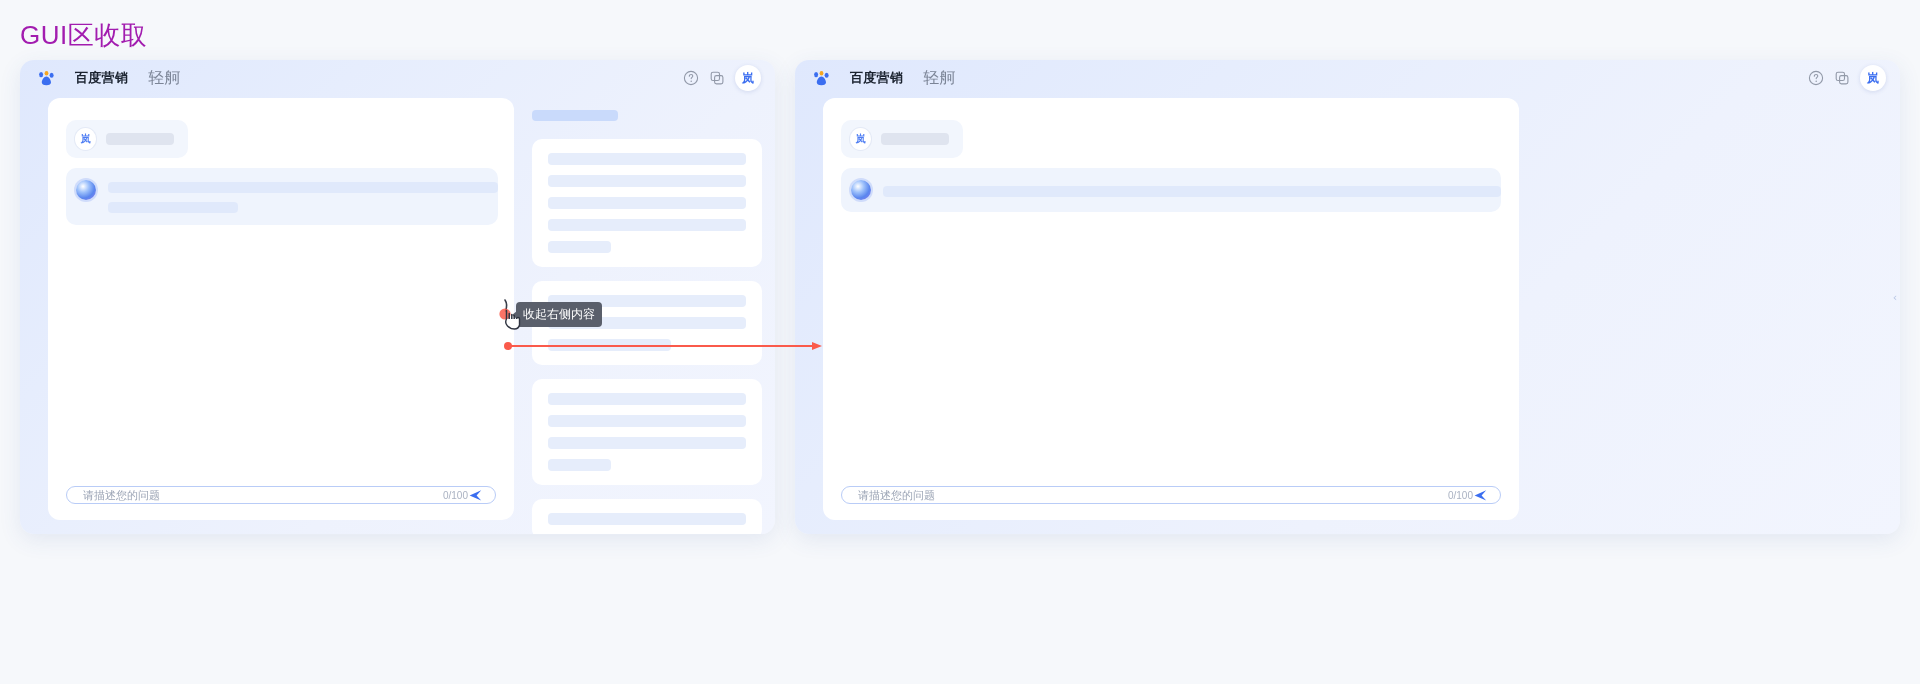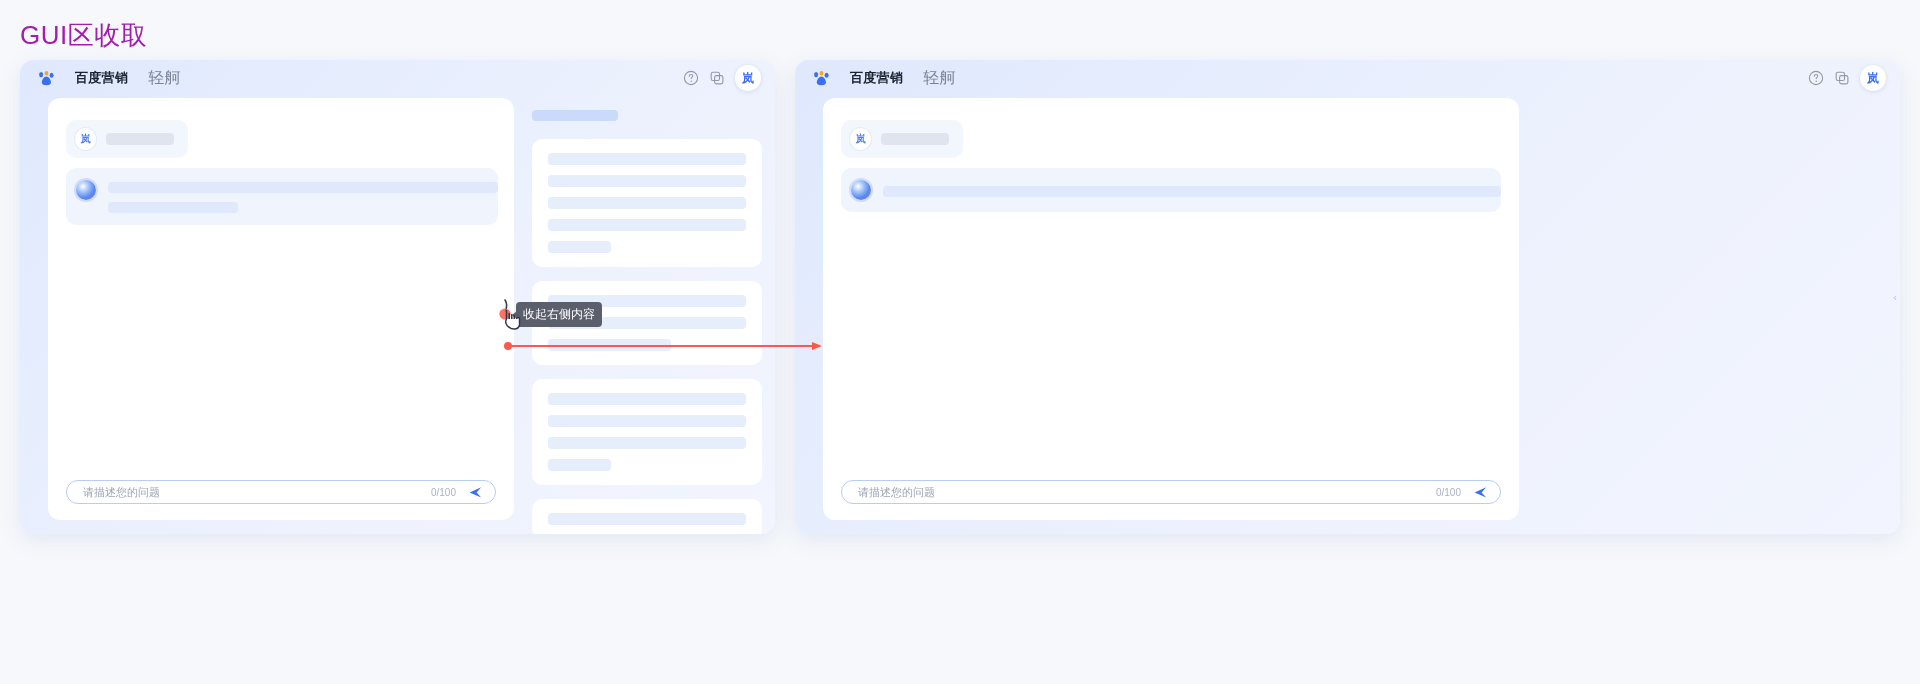--- a/index.html
+++ b/index.html
@@ -80,26 +80,26 @@
     width: 20px; height: 20px; border-radius: 50%; flex: 0 0 20px;
     background: radial-gradient(circle at 35% 32%, #ffffff 0%, #9cc0fb 32%, #5a86ee 62%, #8f7bf0 100%);
     box-shadow: 0 0 0 2px rgba(150,175,245,.35);
   }
   .ai-lines { display: flex; flex-direction: column; gap: 9px; padding-top: 2px; }
   .ai-line { background: #e0e9fb; border-radius: 4px; height: 11px; }
 
   
   .input-bar {
     position: absolute; left: 18px; bottom: 16px;
-    height: 24px; border: 1px solid #b9ccf7; border-radius: 18px;
+    height: 18px; border: 1px solid #b9ccf7; border-radius: 18px;
     background: #fff; display: flex; align-items: center;
     padding: 0 12px 0 16px;
   }
   .input-ph { font-size: 11px; color: #9aa3b4; flex: 1; }
-  .input-count { font-size: 10px; color: #aab2c2; margin-right: 12px; }
+  .input-count { font-size: 10px; color: #aab2c2; }
   .send-arrow { width: 15px; height: 15px; display: block; }
 
   
   .skel-col { position: absolute; left: 512px; top: 50px; width: 230px; }
   .skel-title { width: 86px; height: 11px; border-radius: 4px; background: #c9dafb; margin-bottom: 18px; }
   .skel-card {
     background: #ffffff; border-radius: 10px;
     padding: 14px 16px; margin-bottom: 14px;
     display: flex; flex-direction: column; gap: 10px;
   }

